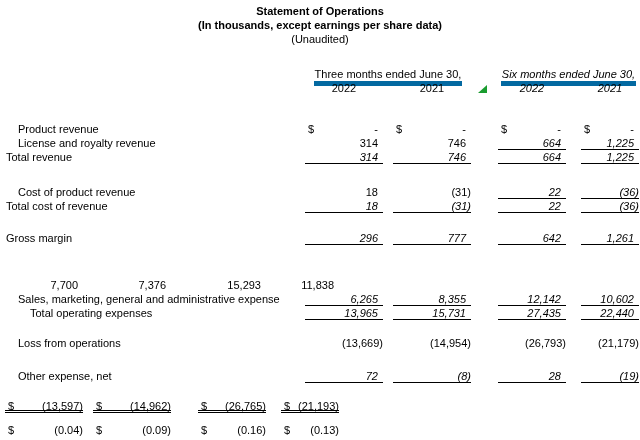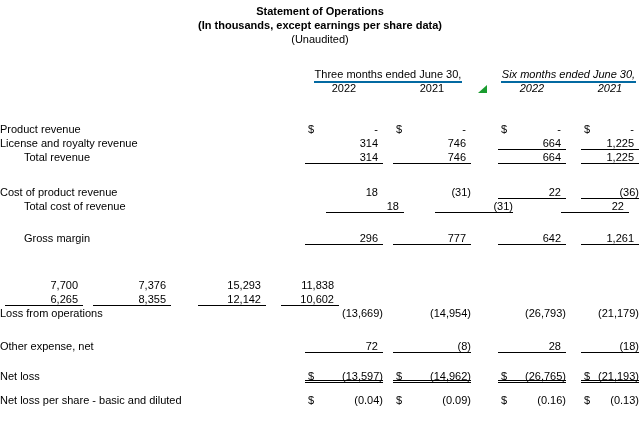--- a/index.html
+++ b/index.html
@@ -13,42 +13,42 @@
   .title .bold{font-weight:bold;}
 
   
   .hdr{display:flex;margin-top:22px;}
   .hdr-spacer{width:305px;flex:none;}
   .grp{flex:none;}
   .grp1{width:166px;}
   .grp-gap{width:27px;flex:none;}
   .grp2{width:141px;font-style:italic;}
   .grp-label-row{height:14px;text-align:center;line-height:13px;}
-  .grp-label{display:inline-block;border-bottom:2px solid #0369a1;padding:0 1px 0 1px;}
+  .grp-label{display:inline-block;border-bottom:5px solid #0369a1;padding:0 1px 0 1px;}
   .years{display:flex;height:14px;line-height:13px;}
   .yr{text-align:center;flex:none;}
   .g1 .yr1{width:78px;} .g1 .yrgap{width:10px;} .g1 .yr2{width:78px;}
   .g2 .yr1{width:68px;} .g2 .yrgap{width:15px;} .g2 .yr2{width:58px;}
 
   
   .flag{position:absolute;left:478px;top:85px;width:9px;height:8px;
         clip-path:polygon(100% 0,100% 100%,0 100%);}
 
   
   .rows{margin-top:26px;}
   .row{display:flex;height:14px;align-items:flex-end;}
-  .lbl{width:300px;flex:none;line-height:13px;box-sizing:border-box;padding-left:0;}
-  .ind1{padding-left:24px;} .ind2{padding-left:30px;}
+  .lbl{width:300px;flex:none;line-height:13px;box-sizing:border-box;padding-left:18px;}
+  .ind1{padding-left:6px;} .ind2{padding-left:30px;}
   .cell{flex:none;display:flex;justify-content:space-between;height:13px;
         line-height:13px;box-sizing:border-box;}
   .c1{width:78px;margin-left:5px;}
   .c2{width:78px;margin-left:10px;}
   .c3{width:68px;margin-left:27px;}
   .c4{width:58px;margin-left:15px;}
-  .u1{border-bottom:1px solid #000;}
+  .u1{border-bottom:1px solid #000;font-style:italic;}
   .u2{border-bottom:3px double #000;}
   .cur{padding-left:3px;}
   .val{flex:1;text-align:right;}
   .val.pad{padding-right:5px;}
 </style>
 </head>
 <body>
 
 <div class="page">
 
@@ -155,21 +155,21 @@
         </div>
         <div class="cell c3 u1">
           <span class="cur"></span>
           <span class="val pad">22</span>
         </div>
         <div class="cell c4 u1">
           <span class="cur"></span>
           <span class="val">(36)</span>
         </div>
       </div>
-      <div class="row" style="margin-bottom: 18px; gap: 21px;">
+      <div class="row" style="margin-bottom: 18px;">
         <div class="lbl ind1">Total cost of revenue</div>
         <div class="cell c1 u1">
           <span class="cur"></span>
           <span class="val pad">18</span>
         </div>
         <div class="cell c2 u1">
           <span class="cur"></span>
           <span class="val">(31)</span>
         </div>
         <div class="cell c3 u1">
@@ -212,35 +212,55 @@
         <div class="cell c3">
           <span class="cur"></span>
           <span class="val pad">15,293</span>
         </div>
         <div class="cell c4">
           <span class="cur"></span>
           <span class="val pad">11,838</span>
         </div>
       </div>
       <div class="row">
+        <div class="lbl">Sales, marketing, general and administrative expense</div>
         <div class="cell c1 u1">
           <span class="cur"></span>
           <span class="val pad">6,265</span>
         </div>
         <div class="cell c2 u1">
           <span class="cur"></span>
           <span class="val pad">8,355</span>
         </div>
         <div class="cell c3 u1">
           <span class="cur"></span>
           <span class="val pad">12,142</span>
         </div>
         <div class="cell c4 u1">
           <span class="cur"></span>
           <span class="val pad">10,602</span>
+        </div>
+      </div>
+      <div class="row" style="margin-bottom: 16px;">
+        <div class="lbl ind2">Total operating expenses</div>
+        <div class="cell c1 u1">
+          <span class="cur"></span>
+          <span class="val pad">13,965</span>
+        </div>
+        <div class="cell c2 u1">
+          <span class="cur"></span>
+          <span class="val pad">15,731</span>
+        </div>
+        <div class="cell c3 u1">
+          <span class="cur"></span>
+          <span class="val pad">27,435</span>
+        </div>
+        <div class="cell c4 u1">
+          <span class="cur"></span>
+          <span class="val pad">22,440</span>
         </div>
       </div>
       <div class="row" style="margin-bottom: 19px;">
         <div class="lbl">Loss from operations</div>
         <div class="cell c1">
           <span class="cur"></span>
           <span class="val">(13,669)</span>
         </div>
         <div class="cell c2">
           <span class="cur"></span>
@@ -264,44 +284,42 @@
         <div class="cell c2 u1">
           <span class="cur"></span>
           <span class="val">(8)</span>
         </div>
         <div class="cell c3 u1">
           <span class="cur"></span>
           <span class="val pad">28</span>
         </div>
         <div class="cell c4 u1">
           <span class="cur"></span>
-          <span class="val">(18)</span>
+          <span class="val">(19)</span>
         </div>
       </div>
       <div class="row" style="margin-bottom: 10px;">
-        <div class="lbl">Net loss</div>
         <div class="cell c1 u2">
           <span class="cur">$</span>
           <span class="val">(13,597)</span>
         </div>
         <div class="cell c2 u2">
           <span class="cur">$</span>
           <span class="val">(14,962)</span>
         </div>
         <div class="cell c3 u2">
           <span class="cur">$</span>
           <span class="val">(26,765)</span>
         </div>
         <div class="cell c4 u2">
           <span class="cur">$</span>
           <span class="val">(21,193)</span>
         </div>
       </div>
       <div class="row">
-        <div class="lbl">Net loss per share - basic and diluted</div>
         <div class="cell c1">
           <span class="cur">$</span>
           <span class="val">(0.04)</span>
         </div>
         <div class="cell c2">
           <span class="cur">$</span>
           <span class="val">(0.09)</span>
         </div>
         <div class="cell c3">
           <span class="cur">$</span>

